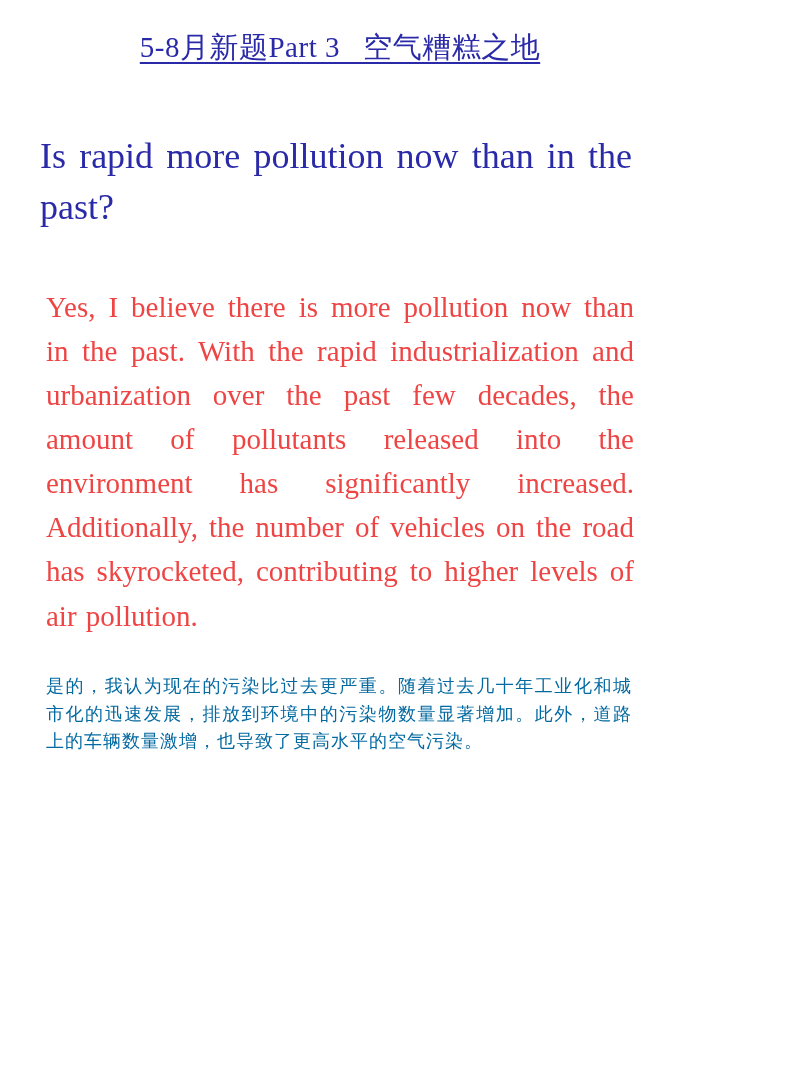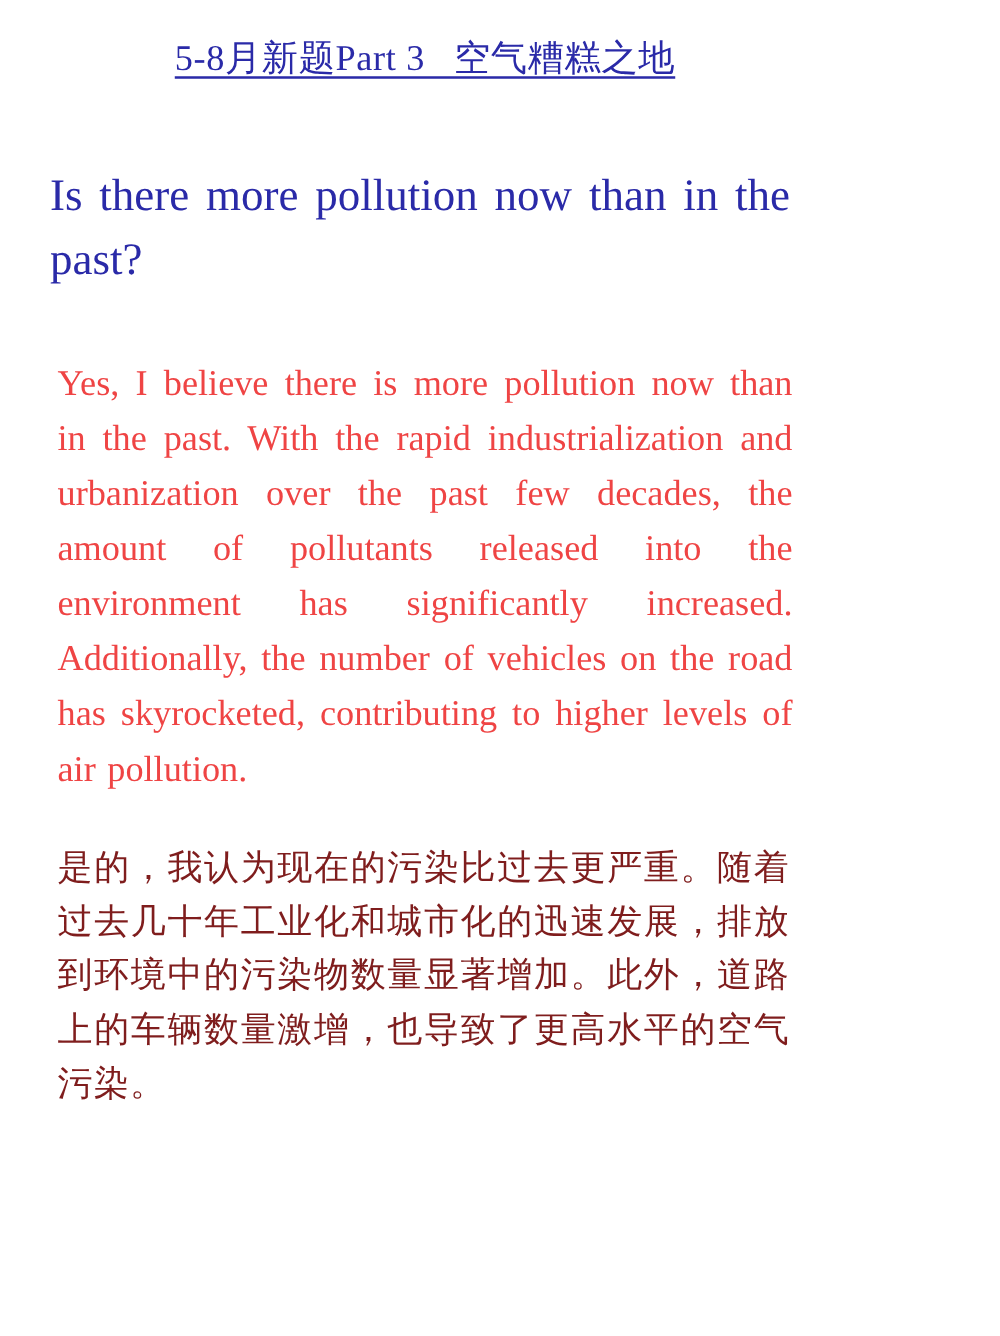--- a/index.html
+++ b/index.html
@@ -52,34 +52,34 @@
     line-height: 1.52;
     color: #ef4444;
     text-align: justify;
     text-align-last: left;
     word-spacing: 2px;
   }
   .answer-zh {
     margin: 34px 0 0 0;
     padding: 0 22px 0 20px;
     font-family: "DejaVu Sans", sans-serif;
-    font-size: 28px;
+    font-size: 18px;
     line-height: 1.55;
-    color: #7f1d1d;
+    color: #0369a1;
     text-align: justify;
     text-align-last: left;
     letter-spacing: 1px;
   }
 </style>
 </head>
 <body>
 
 <div class="page">
 
   <div class="heading">5-8月新题Part 3   空气糟糕之地</div>
 
-  <div class="question">Is there more pollution now than in the past?</div>
+  <div class="question">Is rapid more pollution now than in the past?</div>
 
   <div class="answer-en">Yes, I believe there is more pollution now than in the past. With the rapid industrialization and urbanization over the past few decades, the amount of pollutants released into the environment has significantly increased. Additionally, the number of vehicles on the road has skyrocketed, contributing to higher levels of air pollution.</div>
 
   <div class="answer-zh">是的，我认为现在的污染比过去更严重。随着过去几十年工业化和城市化的迅速发展，排放到环境中的污染物数量显著增加。此外，道路上的车辆数量激增，也导致了更高水平的空气污染。</div>
 
 </div>
 
 </body></html>

